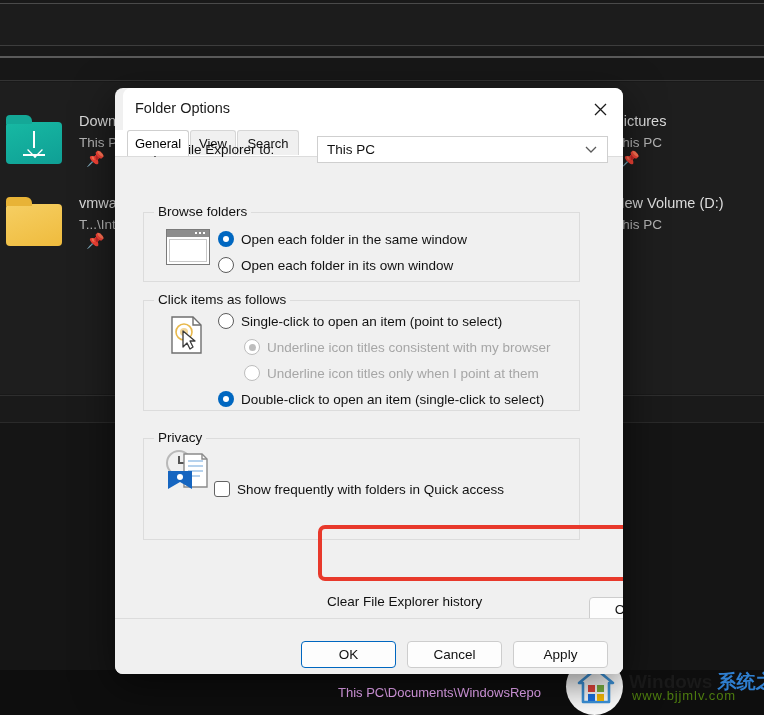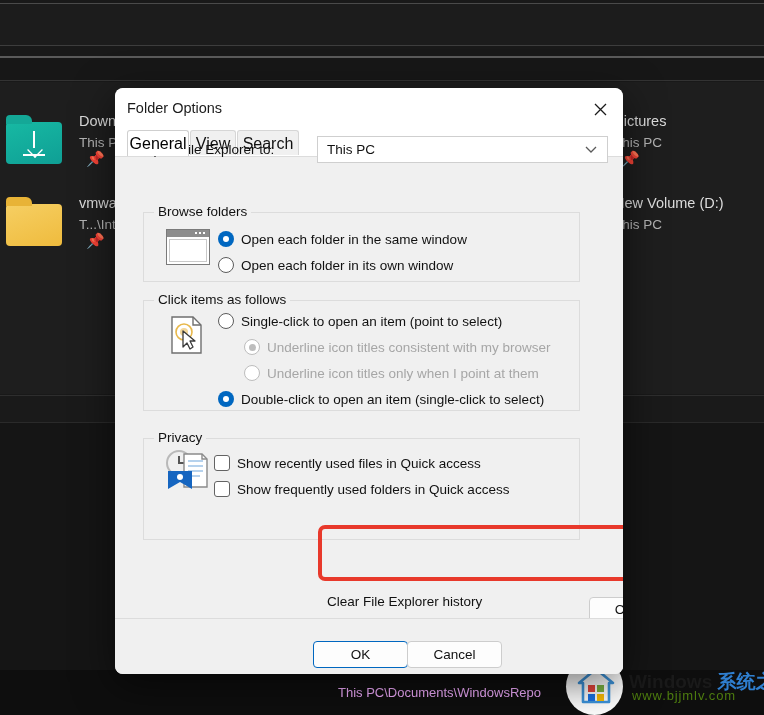--- a/index.html
+++ b/index.html
@@ -102,20 +102,21 @@
     position: absolute; left: 115px; top: 88px;
     width: 508px; height: 586px;
     background: #f0f0f0;
     border-radius: 8px;
     box-shadow: 0 10px 40px rgba(0,0,0,.55);
     overflow: hidden;
   }
   .titlebar {
     height: 42px; background: #fff; position: relative;
     border-radius: 8px 8px 0 0;
+    margin-left: 8px;
   }
   .dlg-title {
     position: absolute; left: 12px; top: 12px;
     font-size: 14.5px; color: #1b1b1b;
   }
   .close-btn {
     position: absolute; right: 0; top: 0; width: 46px; height: 42px;
     display: flex; align-items: center; justify-content: center;
     cursor: pointer; border-radius: 0 8px 0 0;
   }
@@ -126,21 +127,21 @@
     background: #fff;
     padding-left: 12px;
   }
   .tabstrip::after {
     content: ""; position: absolute; left: 0; right: 0; bottom: 0;
     height: 1px; background: #fff;
   }
   .tab {
     position: absolute; top: 0; height: 26px;
     display: flex; align-items: center; justify-content: center;
-    font-size: 16px; color: #111;
+    font-size: 13px; color: #111;
     border: 1px solid #d6d6d6; border-bottom: none;
     background: #f0f0f0;
     border-radius: 3px 3px 0 0;
     cursor: pointer;
   }
   .tab.active { background: #fff; border-color: #cfcfcf; color: #000; z-index: 2; }
   .tab.t0 { left: 12px; width: 62px; }
   .tab.t1 { left: 75px; width: 46px; }
   .tab.t2 { left: 122px; width: 62px; }
 
@@ -245,21 +246,21 @@
     cursor: pointer; font-family: "Liberation Sans", sans-serif;
   }
   .btn-clear { left: 474px; top: 509px; width: 84px; height: 25px; }
   .btn-restore { left: 438px; top: 557px; width: 142px; height: 25px; }
 
   
   .footer {
     position: absolute; left: 0; right: 0; bottom: 0; height: 56px;
     background: #f0f0f0; border-top: 1px solid #dcdcdc;
   }
-  .btn-ok { left: 198px; top: 553px; width: 95px; height: 27px; border: 1.5px solid #0067c0; background: #fdfdfd; }
+  .btn-ok { left: 186px; top: 553px; width: 95px; height: 27px; border: 1.5px solid #0067c0; background: #fdfdfd; }
   .btn-cancel { left: 292px; top: 553px; width: 95px; height: 27px; }
   .btn-apply { left: 398px; top: 553px; width: 95px; height: 27px; }
 </style>
 </head>
 <body>
 
 <div class="desktop">
   <div class="deskband band-a"></div>
   <div class="deskband band-b"></div>
   <div class="deskband band-c"></div>
@@ -400,34 +401,31 @@
     <div class="group-title">Privacy</div>
     <svg class="group-icon priv-ico" viewBox="0 0 48 42">
       <circle cx="17" cy="14" r="12" fill="none" stroke="#b9b9b9" stroke-width="2"></circle>
       <path d="M17 7 V14 H23" fill="none" stroke="#555" stroke-width="2"></path>
       <path d="M22 5 H40 L45 10 V38 H22 Z" fill="#fff" stroke="#8a8a8a" stroke-width="1.4"></path>
       <path d="M40 5 V10 H45" fill="none" stroke="#8a8a8a" stroke-width="1.4"></path>
       <path d="M26 12 H41 M26 17 H41 M26 22 H41 M26 27 H38" stroke="#9fc4e8" stroke-width="1.6"></path>
       <path d="M6 22 H30 V40 L18 33 L6 40 Z" fill="#1565c0"></path>
       <circle cx="18" cy="28" r="3" fill="#fff"></circle>
     </svg>
-    <div class="opt p-opt0">
-      <span class="chk"></span>
-      <span class="opt-label">Show recently used files in Quick access</span>
-    </div>
     <div class="opt p-opt1">
       <span class="chk"></span>
-      <span class="opt-label">Show frequently used folders in Quick access</span>
+      <span class="opt-label">Show frequently with folders in Quick access</span>
     </div>
   </div>
 
   <div class="redbox"></div>
 
   <div class="clear-label">Clear File Explorer history</div>
   <div class="btn btn-clear">Clear</div>
 
   <div class="btn btn-restore">Restore Defaults</div>
 
   <div class="footer"></div>
   <div class="btn btn-ok">OK</div>
   <div class="btn btn-cancel">Cancel</div>
+  <div class="btn btn-apply">Apply</div>
 
 </div>
 
 </body></html>

